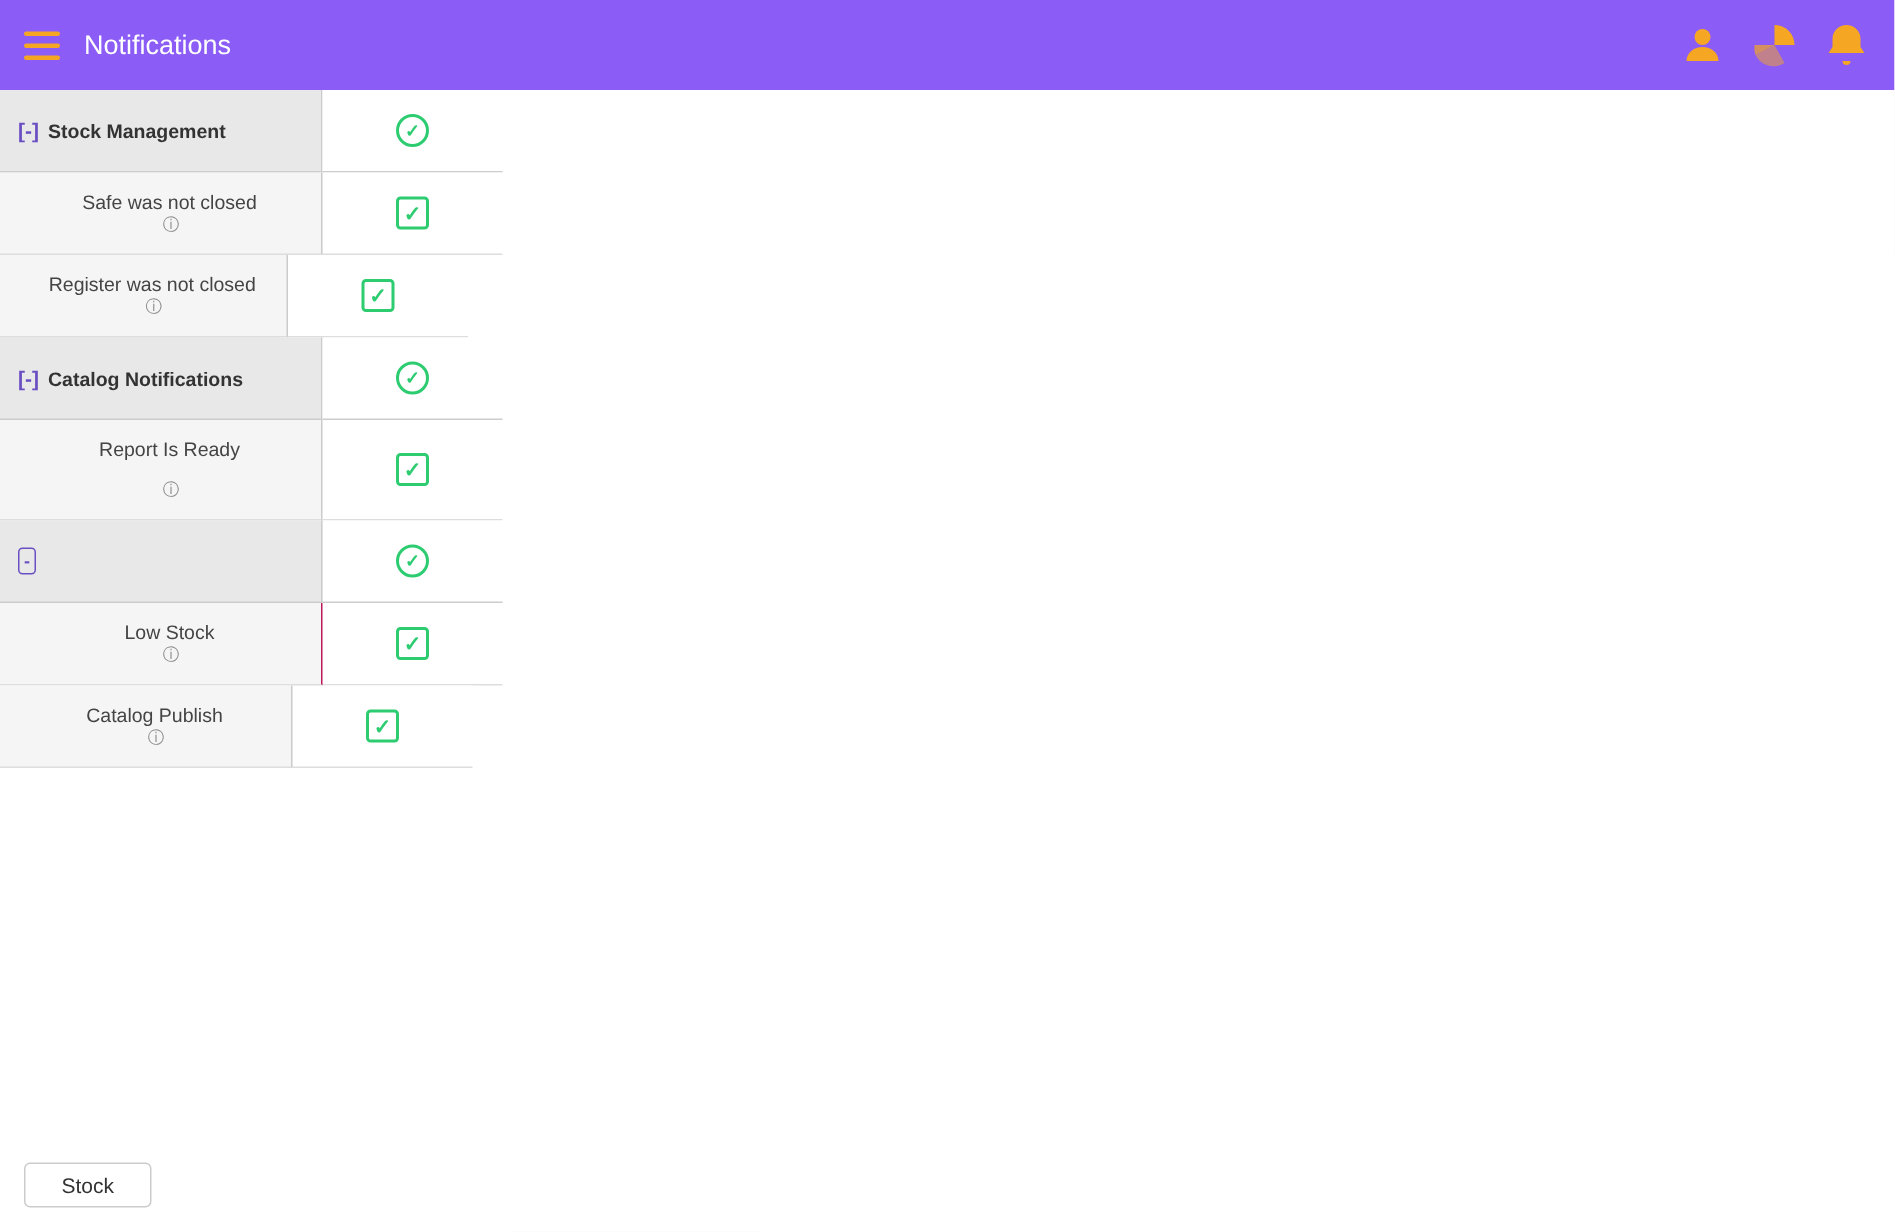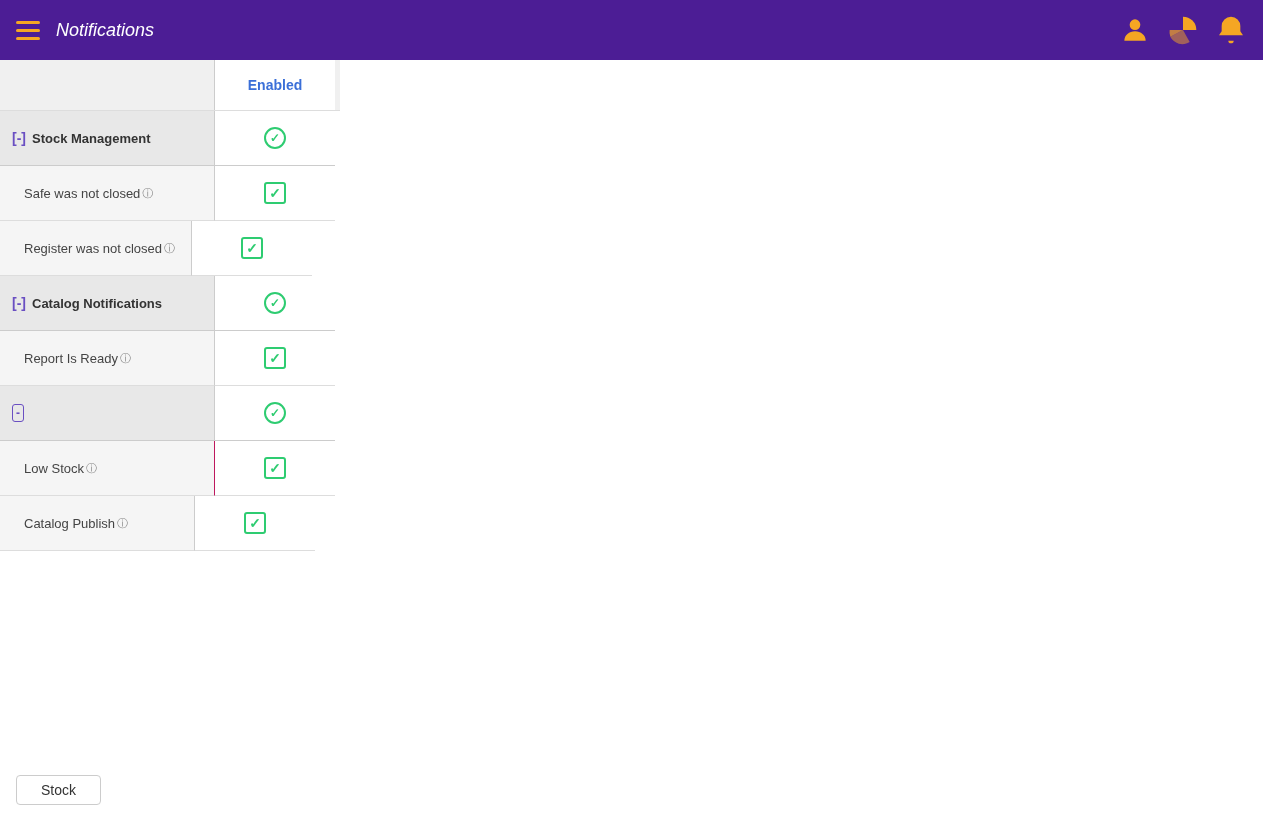--- a/index.html
+++ b/index.html
@@ -1,26 +1,25 @@
 <!DOCTYPE html>
 <html><head>
   <meta charset="utf-8">
   <style>
     * { box-sizing: border-box; margin: 0; padding: 0; }
     body { font-family: Arial, sans-serif; background: #f5f5f5; min-height: 821px; }
 
     
     .header {
-      background: #4c1d95;
+      background: #8b5cf6;
       height: 60px;
       display: flex;
       align-items: center;
       padding: 0 16px;
       justify-content: space-between;
-      font-style: italic;
     }
     .header-left {
       display: flex;
       align-items: center;
       gap: 16px;
     }
     .hamburger-icon {
       display: flex;
       flex-direction: column;
       gap: 5px;
@@ -105,20 +104,21 @@
     .item-row-left {
       background: #f5f5f5;
       padding: 12px 12px 12px 24px;
       min-height: 55px;
       display: flex;
       align-items: center;
       border-bottom: 1px solid #ddd;
       font-size: 13px;
       color: #444;
       position: relative;
+      flex-direction: column;
     }
     .item-row-left .info-icon {
       font-size: 11px;
       color: #888;
       vertical-align: super;
       margin-left: 2px;
     }
 
     .item-row-right {
       display: flex;
@@ -228,26 +228,20 @@
         <path d="M10 20a2 2 0 0 0 4 0"></path>
       </svg>
     </div>
   </div>
 </div>
 
 <div class="main-content">
 
   <div style="display: flex; flex-direction: column; width: 340px;">
 
-    <div class="table-header-row">
-      <div class="left-col-header"></div>
-      <div class="right-col-header">
-        <span class="enabled-label">Enabled</span>
-      </div>
-    </div>
 
     <div>
 
       <div style="display: flex;">
         <div class="section-row" style="width:215px; border-right: 1px solid #ccc;">
           <span class="toggle-icon">[-]</span>
           <span>Stock Management</span>
         </div>
         <div class="section-right" style="width:120px;">
           <div class="circle-check"></div>
@@ -280,21 +274,21 @@
         <div class="section-row" style="width:215px; border-right: 1px solid #ccc;">
           <span class="toggle-icon">[-]</span>
           <span>Catalog Notifications</span>
         </div>
         <div class="section-right" style="width:120px;">
           <div class="circle-check"></div>
         </div>
       </div>
 
       <div style="display: flex;">
-        <div class="item-row-left" style="width:215px; border-right: 1px solid #ccc;">
+        <div class="item-row-left" style="width:215px; border-right: 1px solid #ccc; gap: 12px;">
           <span>Report Is Ready</span>
             <sup class="info-icon">ⓘ</sup>
         </div>
         <div class="item-row-right" style="width:120px;">
           <div class="checkbox-checked"></div>
         </div>
       </div>
     </div>
 
     <div>

